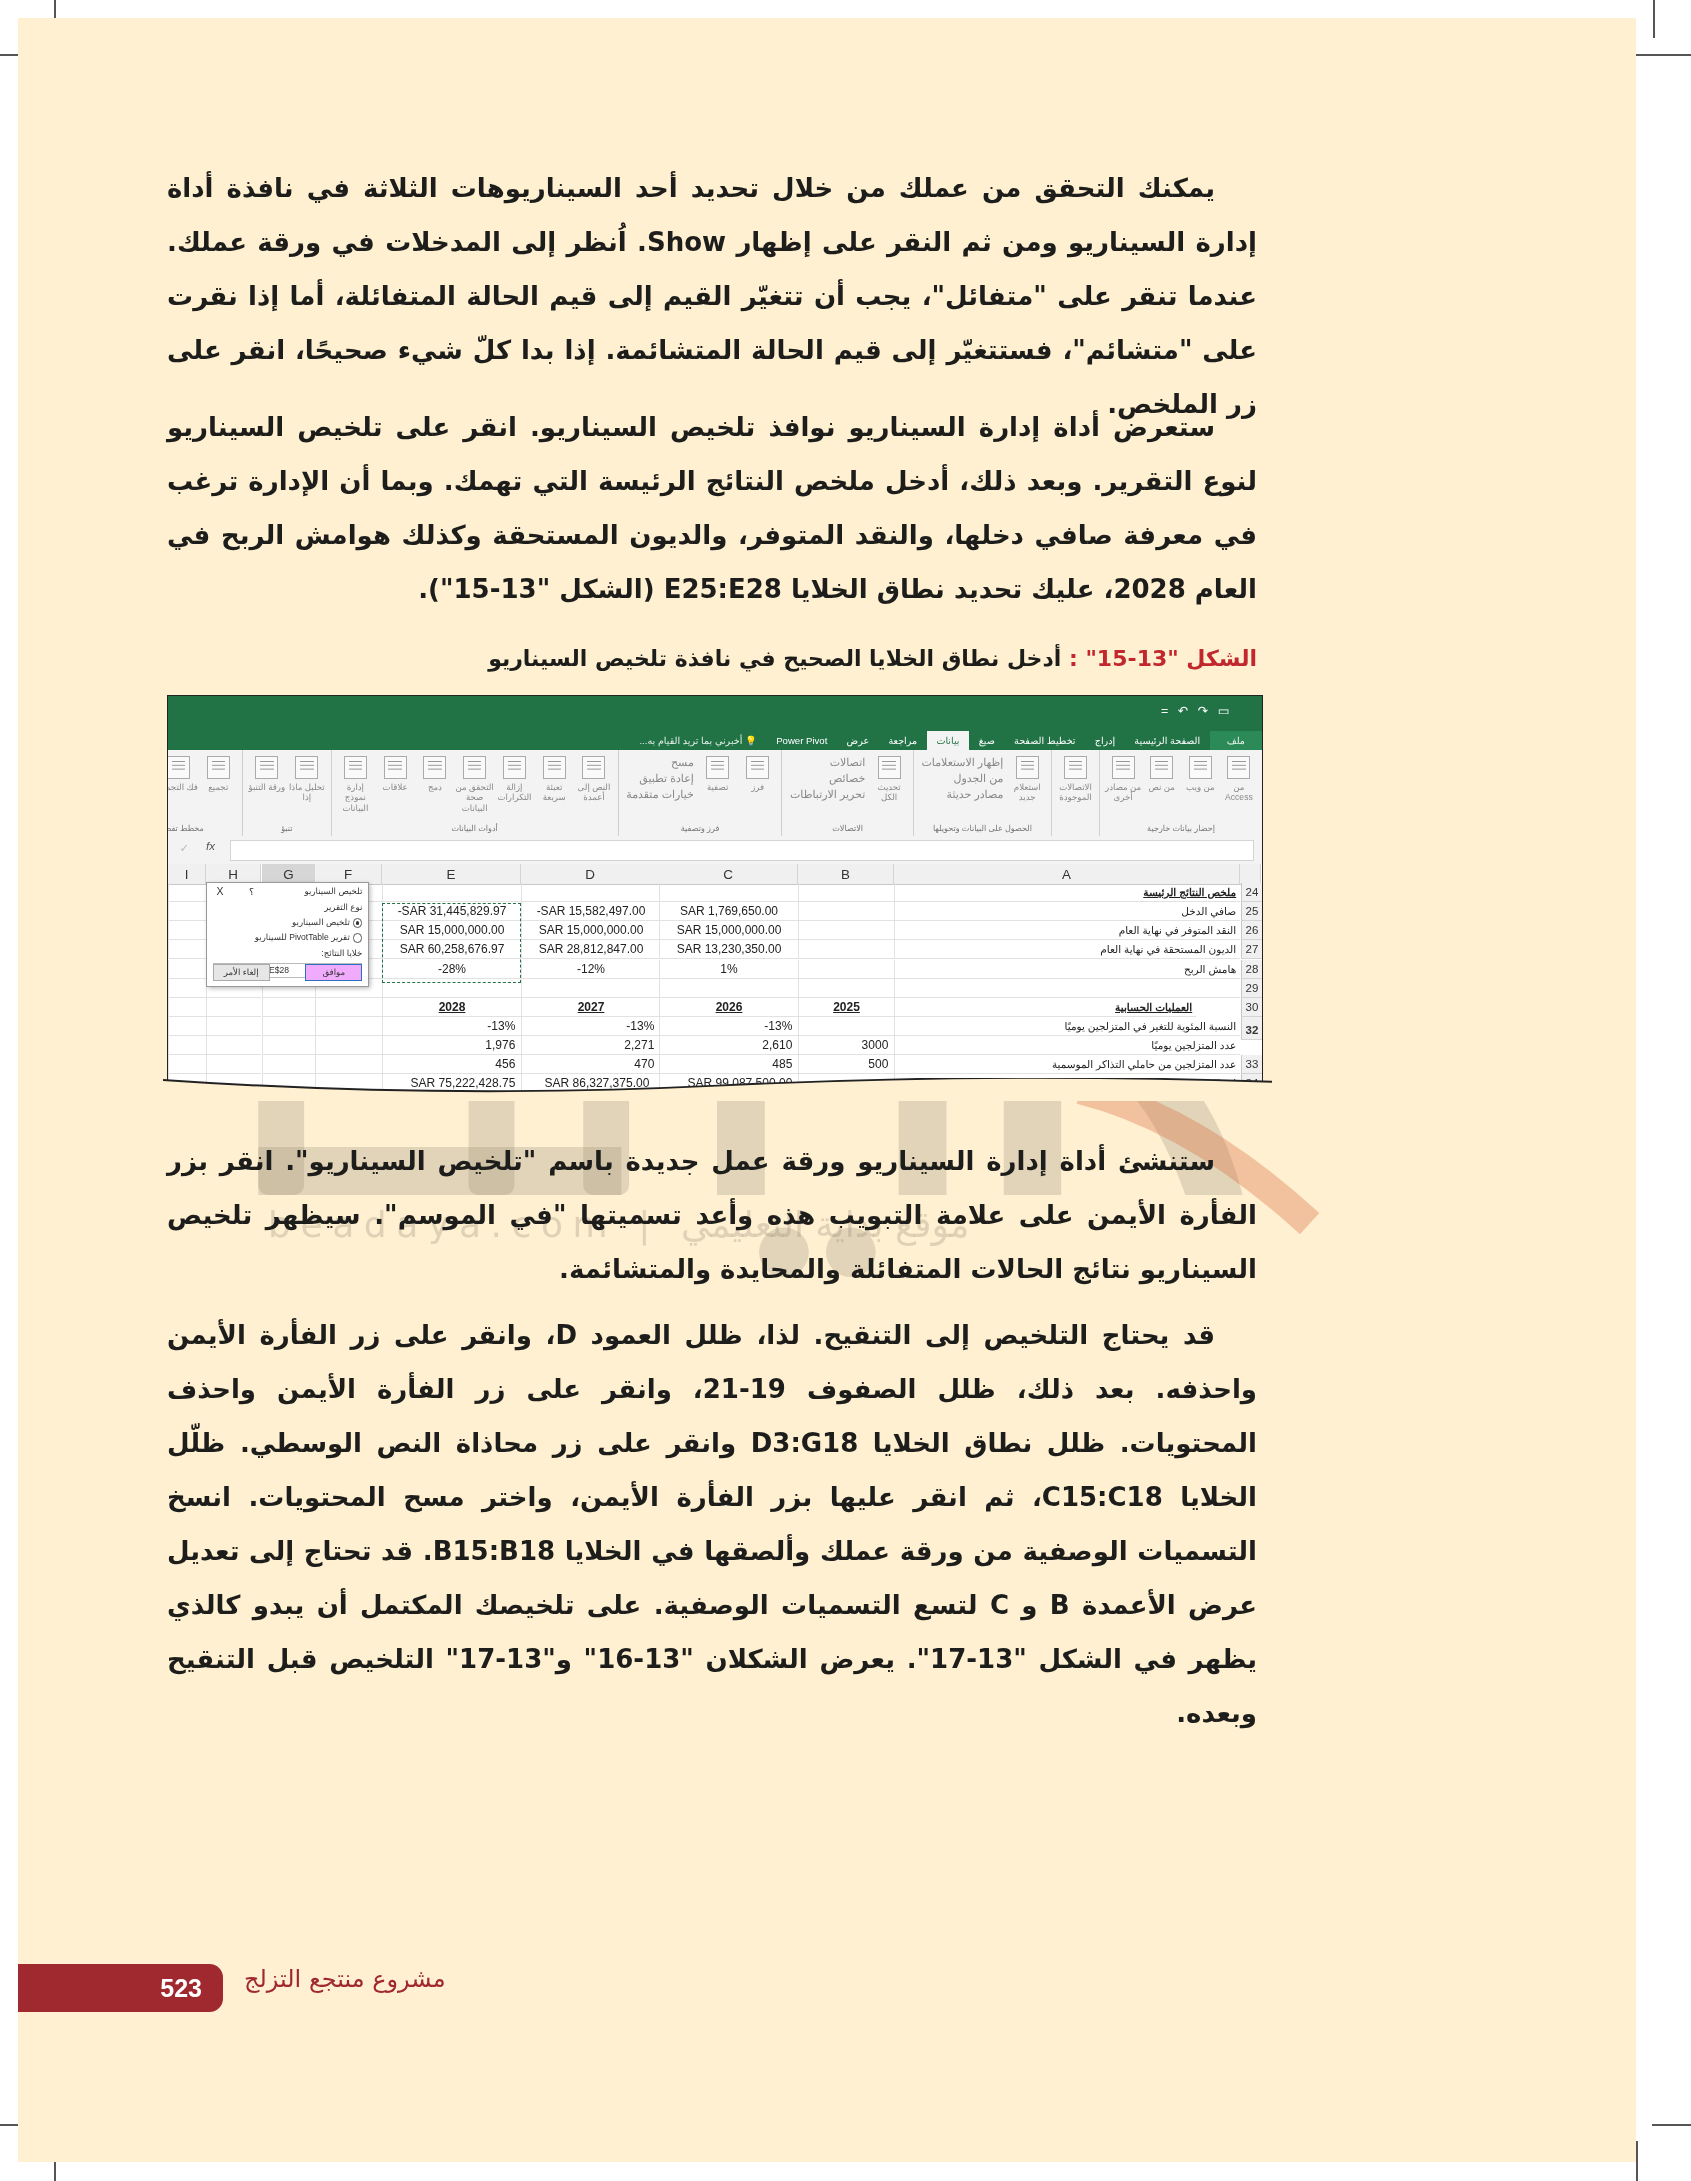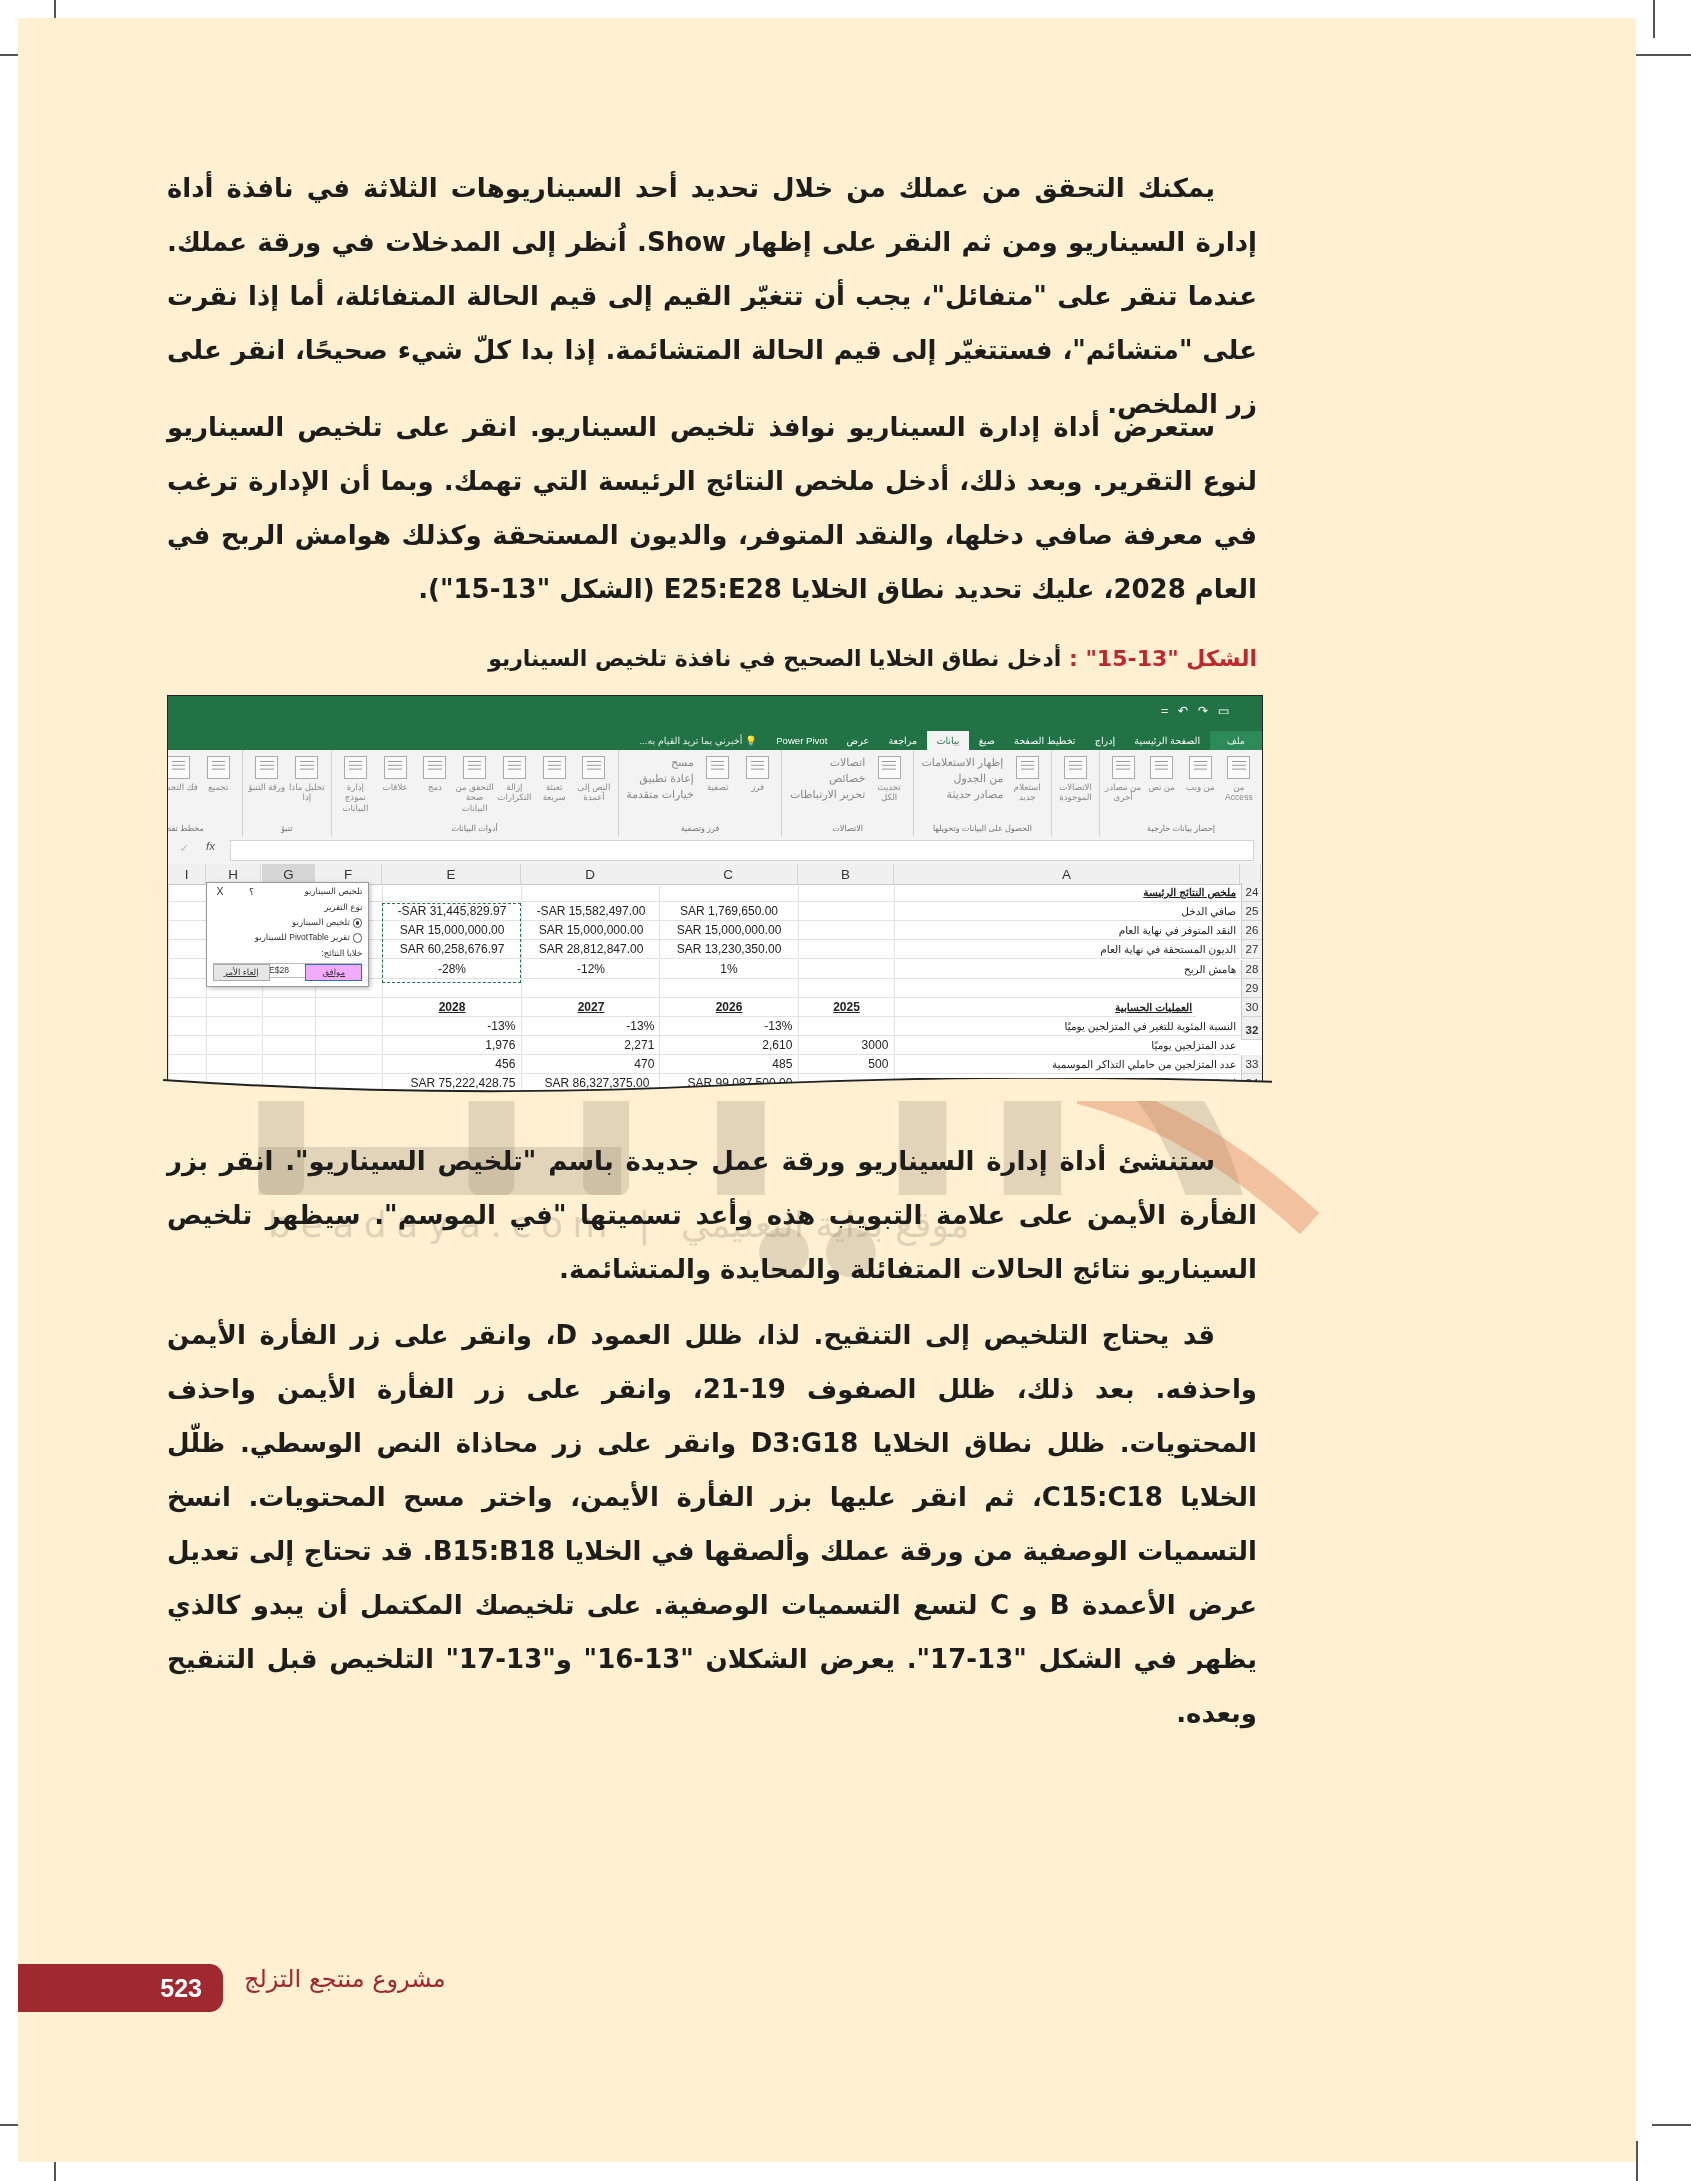--- a/index.html
+++ b/index.html
@@ -46,21 +46,21 @@
   .dlg { position:absolute; left:38px; top:18px; width:161px; height:103px; background:#fff; border:1px solid #999; box-shadow:1.9px 1.9px 4.8px rgba(0,0,0,.3); direction:rtl; font-size:8.6px; color:#333; }
   .dlg-title { height:17px; line-height:17px; padding:0 5.7px; position:relative; }
   .dlg-x { position:absolute; left:9.6px; top:0; font-size:10.5px; }
   .dlg-q { position:absolute; left:42px; top:0; font-size:9.6px; }
   .dlg-row { padding:1.9px 5.7px; line-height:11.5px; white-space:nowrap; }
   .radio { display:inline-block; width:7.6px; height:7.6px; border:1px solid #555; border-radius:50%; margin-left:2.9px; vertical-align:middle; position:relative; }
   .radio.on::after { content:""; position:absolute; left:1.9px; top:1.9px; width:3.8px; height:3.8px; border-radius:50%; background:#333; }
   .dlg-input { margin:1.9px 5.7px; height:13.4px; border:1px solid #bbb; direction:ltr; font-size:8.6px; line-height:13.4px; padding-left:2.9px; position:relative; }
   .dlg-input .pick { display:inline-block; width:9.6px; height:7.6px; background:#c8d4e8; border:1px solid #888; margin-right:3.8px; vertical-align:middle; }
   .dlg-btns { position:absolute; bottom:4.8px; left:5.7px; right:5.7px; display:flex; justify-content:space-between; direction:rtl; }
-  .dlg-btn { width:55px; height:15.3px; border:1px solid #aaa; background:#e6e6e6; text-align:center; line-height:15.3px; font-size:8.6px;text-decoration:underline; }
+  .dlg-btn { width:55px; height:15.3px; border:1px solid #aaa; background:#e6e6e6; text-align:center; line-height:15.3px; font-size:8.6px; }
   .dlg-btn.primary { border:1.9px solid #2f6fbf; background:#f0abfc; }
   .wave { position:absolute; left:163px; top:1078px; width:1109px; height:23px; }
 
   
   .wm { position:absolute; left:220px; top:975px; width:1147px; height:306px; pointer-events:none; }
   .wm-text { position:absolute; left:268px; top:1204px; font-family:"DejaVu Sans", sans-serif; font-size:36px; letter-spacing:9.6px; color:rgba(140,130,110,.28); white-space:nowrap; }
 
   
   .pg-num { position:absolute; left:18px; top:1964px; width:205px; height:48px; background:#a0282f; border-radius:0 13.4px 13.4px 0; color:#fff; font-family:"Liberation Sans", sans-serif; font-weight:bold; font-size:25px; line-height:48px; text-align:right; padding-right:21px; box-sizing:border-box; }
   .pg-title { position:absolute; left:244px; top:1965px; color:#a0282f; font-family:"DejaVu Sans", sans-serif; font-size:24px; direction:rtl; white-space:nowrap; }

